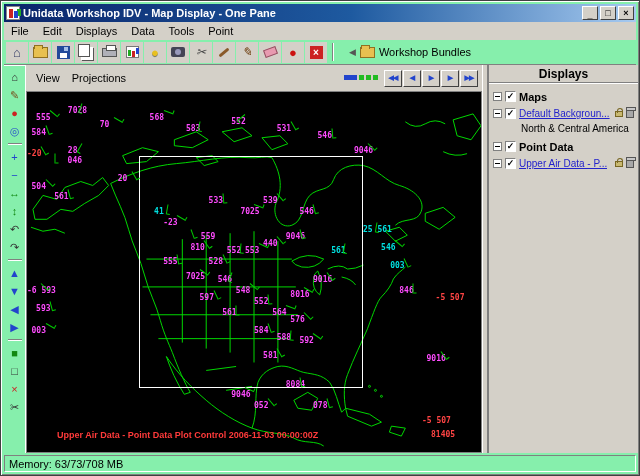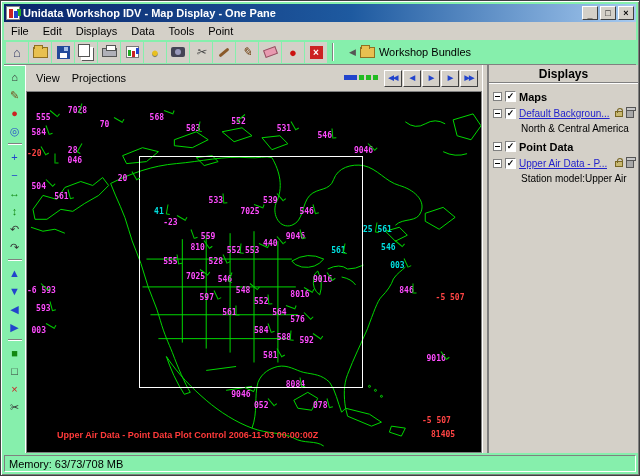--- a/index.html
+++ b/index.html
@@ -450,21 +450,20 @@
       </div>
       <div class="drow item">
         <span class="tog"></span>
         <span class="cb">
             <i>✓</i>
           </span>
         <a class="dlink">Upper Air Data - P...</a>
         <span class="lock"></span>
         <span class="trash"></span>
       </div>
-      <div class="dsub">Station model:Upper Air</div>
 
     </div>
   </div>
 
   <div class="statusbar">
     <div class="memfield">Memory: 63/73/708 MB</div>
   </div>
 
 </div>
 

